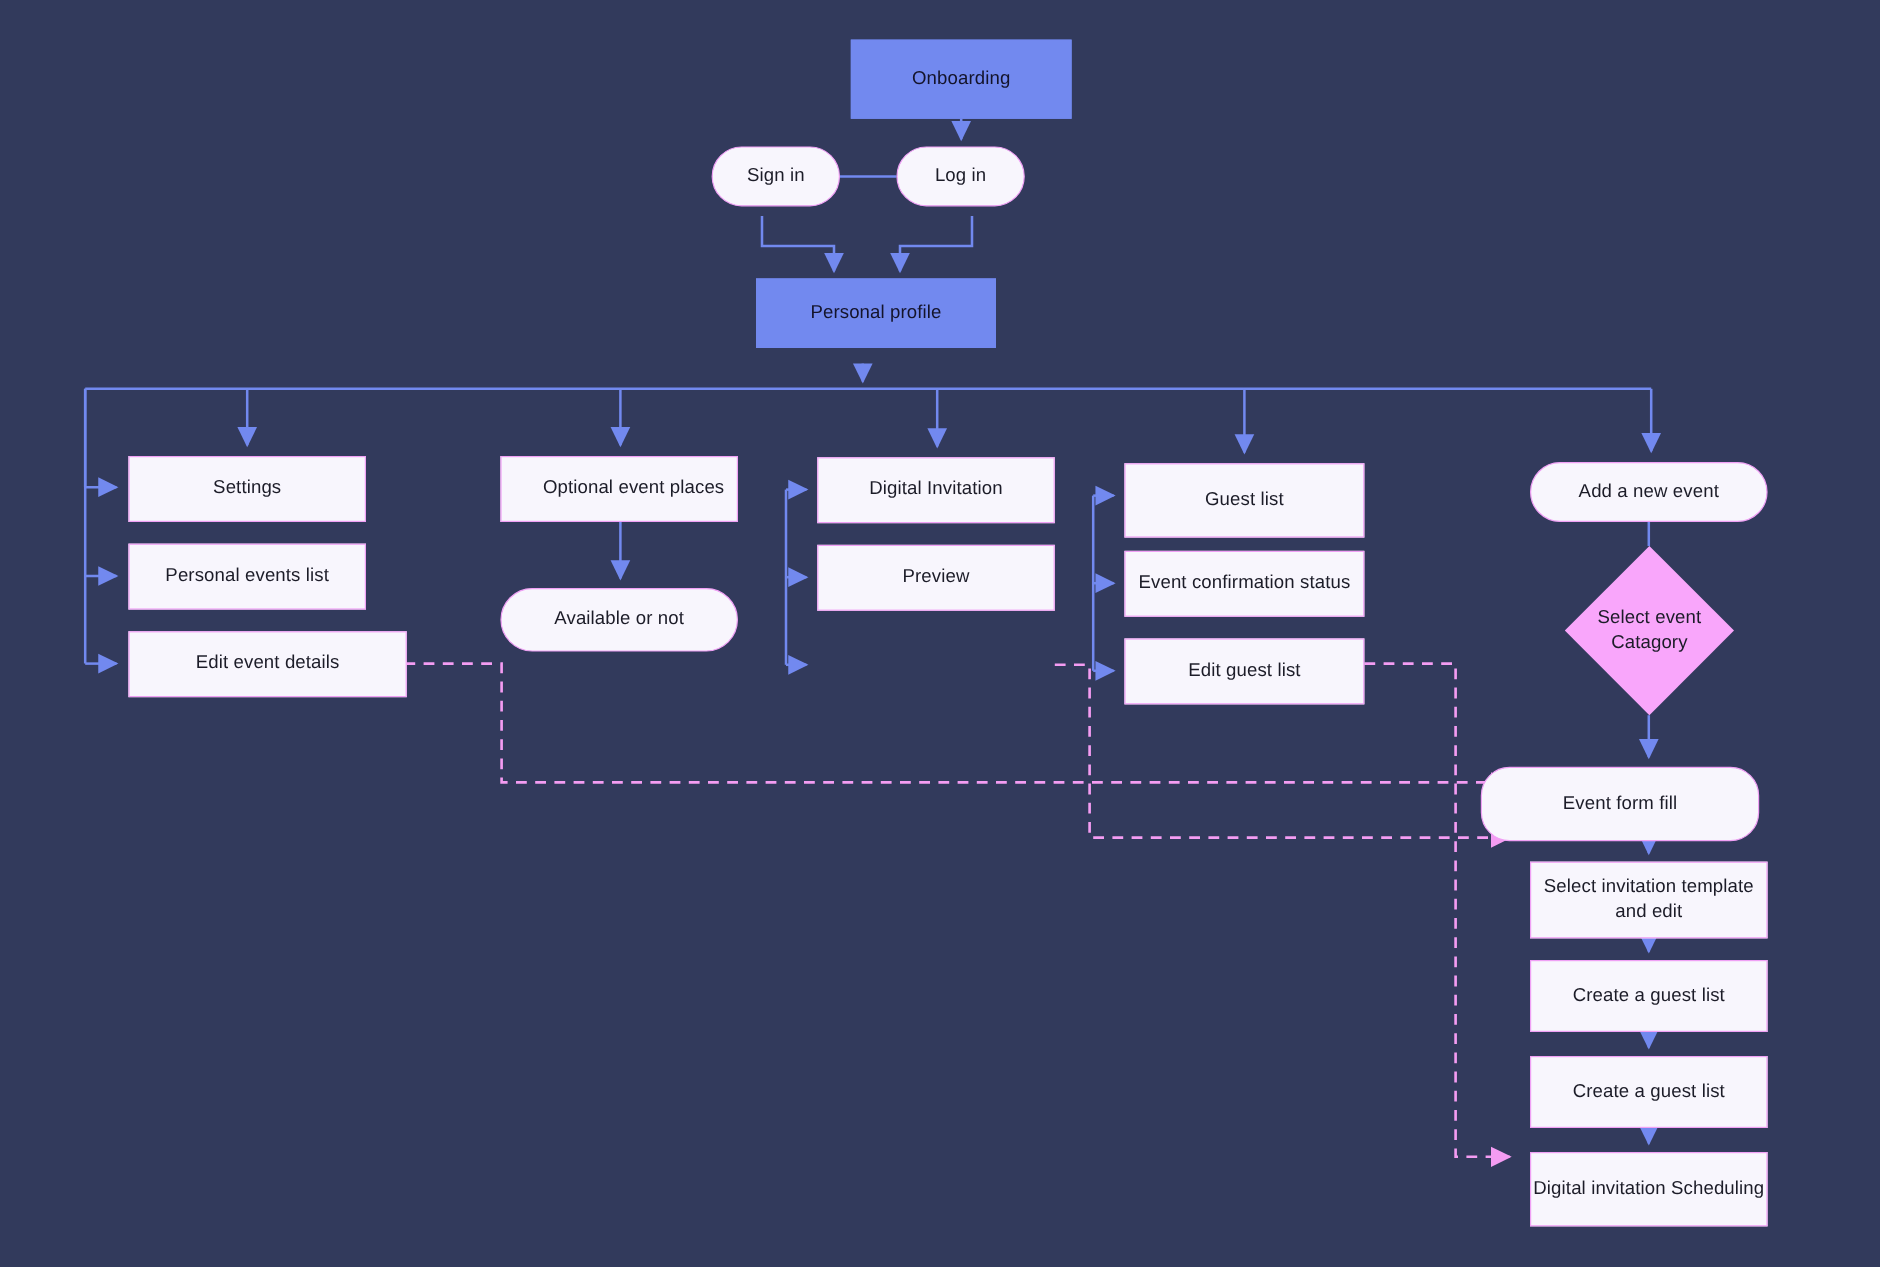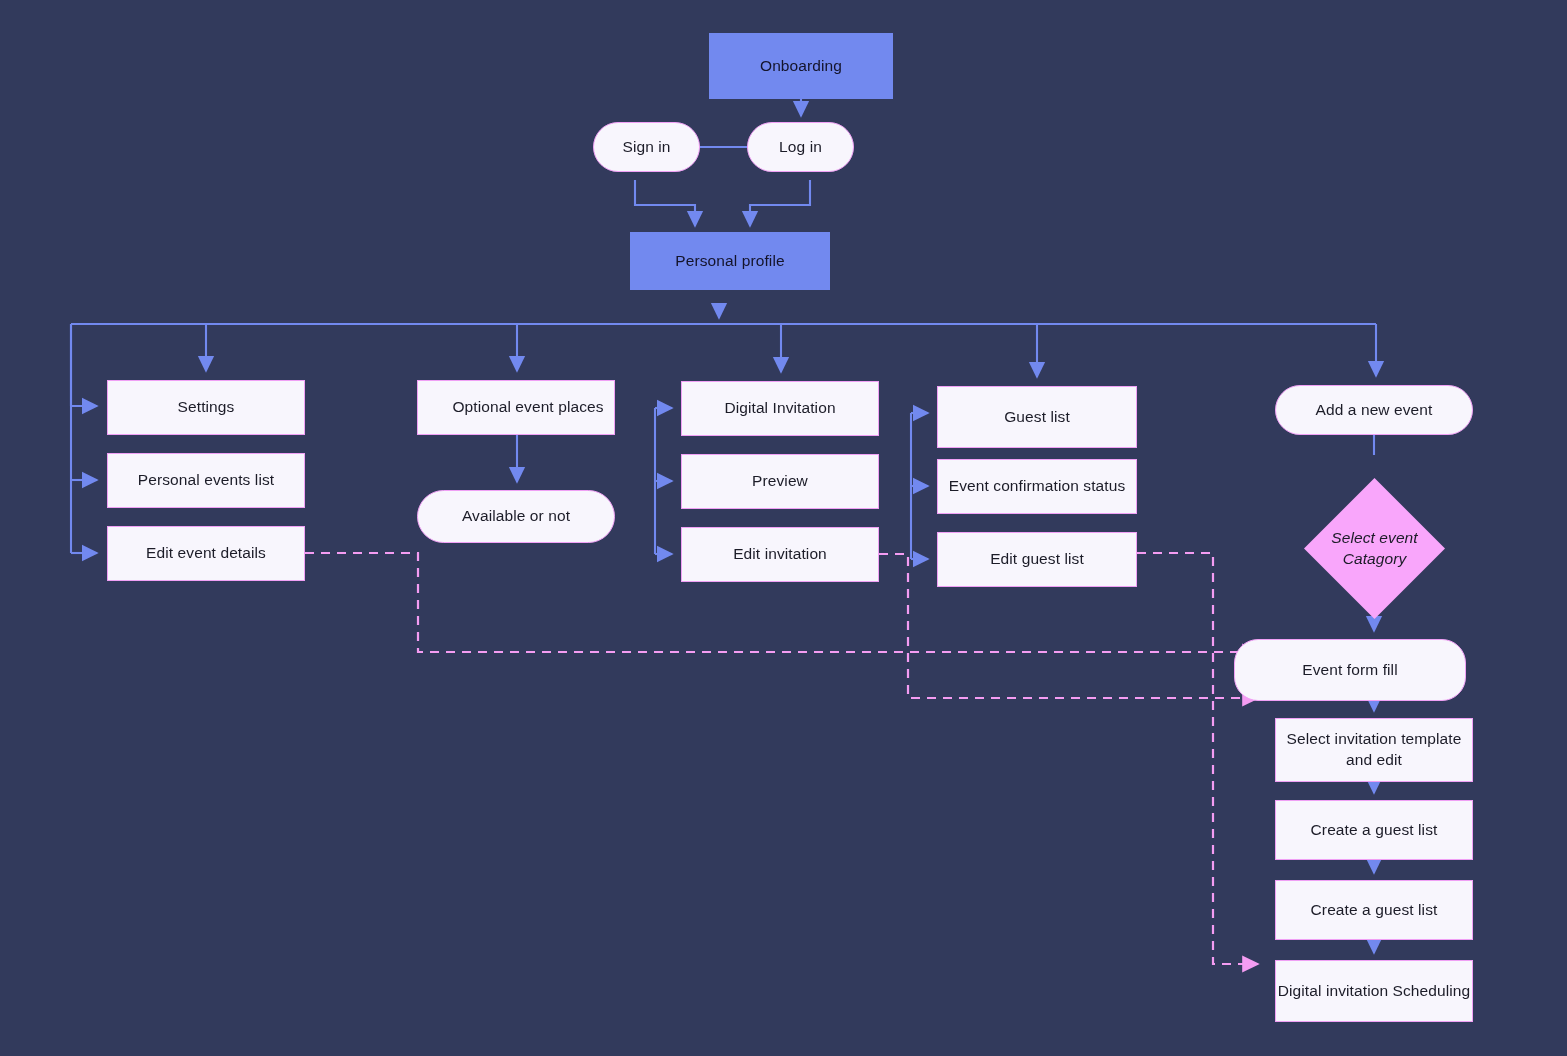--- a/index.html
+++ b/index.html
@@ -125,41 +125,40 @@
   <div class="node pill-white" style="left:593px;top:122px;width:107px;height:50px;">Sign in</div>
 
   <div class="node pill-white" style="left:747px;top:122px;width:107px;height:50px;">Log in</div>
 
   <div class="node rect-blue" style="left:617px;top:232px;width:200px;height:58px;margin-left:13px;">Personal profile</div>
 
   <div class="node rect-white" style="left:107px;top:380px;width:198px;height:55px;">Settings</div>
 
   <div class="node rect-white" style="left:107px;top:453px;width:198px;height:55px;">Personal events list</div>
 
-  <div class="node rect-white" style="left:107px;top:526px;width:198px;height:55px;">Edit event details</div>
+  <div class="node rect-white" style="left:107px;top:526px;width:232px;height:55px;">Edit event details</div>
 
   <div class="node rect-white" style="left:417px;top:380px;width:198px;height:55px;padding-left:24px;">Optional event places</div>
 
   <div class="node pill-white" style="left:417px;top:490px;width:198px;height:53px;">Available or not</div>
 
   <div class="node rect-white" style="left:681px;top:381px;width:198px;height:55px;">Digital Invitation</div>
 
   <div class="node rect-white" style="left:681px;top:454px;width:198px;height:55px;">Preview</div>
 
-  <div class="node rect-white" style="left:681px;top:527px;width:198px;height:55px;">Edit invitation</div>
 
   <div class="node rect-white" style="left:937px;top:386px;width:200px;height:62px;">Guest list</div>
 
   <div class="node rect-white" style="left:937px;top:459px;width:200px;height:55px;">Event confirmation status</div>
 
   <div class="node rect-white" style="left:937px;top:532px;width:200px;height:55px;">Edit guest list</div>
 
   <div class="node pill-white" style="left:1275px;top:385px;width:198px;height:50px;">Add a new event</div>
 
-  <div class="node diamond" style="left:1304px;top:478px;width:141px;height:141px;font-style:italic;">
+  <div class="node diamond" style="left:1304px;top:455px;width:141px;height:141px;">
     <svg class="dshape" viewBox="0 0 141 141" xmlns="http://www.w3.org/2000/svg">
       <polygon points="70.5,0 141,70.5 70.5,141 0,70.5" fill="#f9a6fb"></polygon>
     </svg>
     <div class="dlabel" style="white-space: pre-line;">Select event
 Catagory</div>
   </div>
 
   <div class="node rect-white" style="left:1234px;top:639px;width:232px;height:62px;border-radius:24px;">Event form fill</div>
 
   <div class="node rect-white" style="left: 1275px; top: 718px; width: 198px; height: 64px; white-space: pre-line;">Select invitation template

